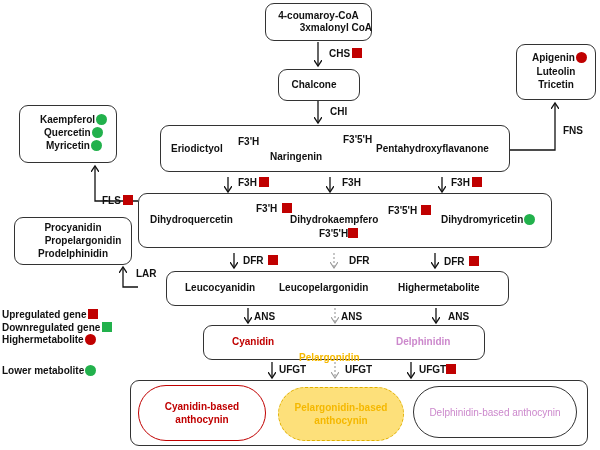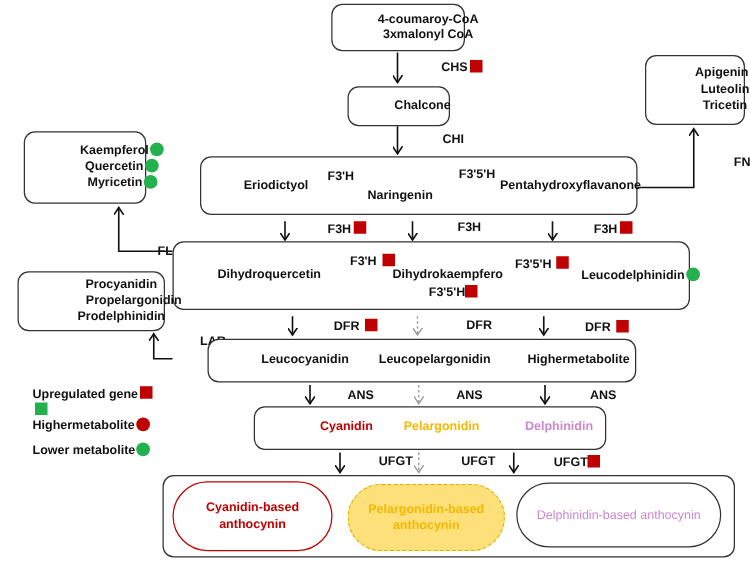--- a/index.html
+++ b/index.html
@@ -1,19 +1,19 @@
 <!DOCTYPE html>
 <html><head>
 <meta charset="utf-8">
 <style>
   html, body { margin: 0; padding: 0; background: #ffffff; }
   body { width: 600px; height: 450px; position: relative; overflow: hidden;
          font-family: "Liberation Sans", sans-serif; font-weight: bold; color: #111; }
   .box { position: absolute; border: 1.3px solid #333; border-radius: 9px; background: #fff; box-sizing: border-box; }
-  .t { position: absolute; font-size: 10px; white-space: nowrap; line-height: 12px; margin-left: 24px; }
+  .t { position: absolute; font-size: 10px; white-space: nowrap; line-height: 12px; }
   .ctr { text-align: center; }
   .sq { display: inline-block; width: 10px; height: 10px; background: #c00000; vertical-align: -1px; margin-left: 2px; }
   .sq.green { background: #22b14c; }
   .dot { display: inline-block; width: 11px; height: 11px; border-radius: 50%; background: #22b14c; vertical-align: -2px; margin-left: 1px; }
   .dot.red { background: #c00000; }
   svg.lines { position: absolute; left: 0; top: 0; }
   .pill { position: absolute; border-radius: 30px; box-sizing: border-box; display: flex; align-items: center; justify-content: center; text-align: center; font-size: 10px; line-height: 13px; }
 </style>
 </head>
 <body>
@@ -61,21 +61,21 @@
   </g>
   <g stroke="#999" stroke-width="1.1" stroke-dasharray="2,2" fill="none">
     <line x1="334" y1="253" x2="334" y2="268" marker-end="url(#ahg)"></line>
     <line x1="335" y1="308" x2="335" y2="323" marker-end="url(#ahg)"></line>
     <line x1="335" y1="362" x2="335" y2="378" marker-end="url(#ahg)"></line>
   </g>
 </svg>
 
 <div class="box" style="left:265px;top:3px;width:107px;height:38px;"></div>
 <div class="t ctr" style="left:265px;top:10px;width:107px;">4-coumaroy-CoA</div>
-<div class="t ctr" style="left:265px;top:22px;width:107px;">3xmalonyl CoA</div>
+<div class="t ctr" style="left:265px;top:22px;width:107px;text-align:right;">3xmalonyl CoA</div>
 
 <div class="t" style="left:329px;top:48px;"><span>CHS</span><span class="sq"></span></div>
 
 <div class="box" style="left:278px;top:69px;width:82px;height:32px;"></div>
 <div class="t ctr" style="left:278px;top:79px;width:72px;">Chalcone</div>
 
 <div class="t" style="left:330px;top:106px;">CHI</div>
 
 <div class="box" style="left:516px;top:44px;width:80px;height:56px;"></div>
 <div class="t" style="left:532px;top:52px;"><span>Apigenin</span><span class="dot red"></span></div>
@@ -99,21 +99,21 @@
 <div class="t" style="left:342px;top:177px;">F3H</div>
 <div class="t" style="left:451px;top:177px;"><span>F3H</span><span class="sq"></span></div>
 
 <div class="t" style="left:102px;top:195px;"><span>FLS</span><span class="sq"></span></div>
 
 <div class="box" style="left:138px;top:193px;width:414px;height:55px;"></div>
 <div class="t" style="left:256px;top:203px;"><span>F3'H</span><span class="sq" style="margin-left:5px;"></span></div>
 <div class="t" style="left:388px;top:205px;"><span>F3'5'H</span><span class="sq" style="margin-left:4px;"></span></div>
 <div class="t" style="left:150px;top:214px;">Dihydroquercetin</div>
 <div class="t" style="left:290px;top:214px;">Dihydrokaempfero</div>
-<div class="t" style="left:441px;top:214px;"><span>Leucodelphinidin</span><span class="dot"></span></div>
+<div class="t" style="left:441px;top:214px;"><span>Dihydromyricetin</span><span class="dot"></span></div>
 <div class="t" style="left:319px;top:228px;"><span>F3'5'H</span><span class="sq" style="margin-left:0;"></span></div>
 
 <div class="box" style="left:14px;top:217px;width:118px;height:48px;"></div>
 <div class="t ctr" style="left:14px;top:222px;width:118px;">Procyanidin</div>
 <div class="t ctr" style="left:14px;top:235px;width:138px;">Propelargonidin</div>
 <div class="t ctr" style="left:14px;top:248px;width:118px;">Prodelphinidin</div>
 <div class="t" style="left:136px;top:268px;">LAR</div>
 
 <div class="t" style="left:243px;top:255px;"><span>DFR</span><span class="sq" style="margin-left:4px;"></span></div>
 <div class="t" style="left:349px;top:255px;">DFR</div>
@@ -123,30 +123,30 @@
 <div class="t" style="left:185px;top:282px;">Leucocyanidin</div>
 <div class="t" style="left:279px;top:282px;">Leucopelargonidin</div>
 <div class="t" style="left:398px;top:282px;">Highermetabolite</div>
 
 <div class="t" style="left:254px;top:311px;">ANS</div>
 <div class="t" style="left:341px;top:311px;">ANS</div>
 <div class="t" style="left:448px;top:311px;">ANS</div>
 
 <div class="box" style="left:203px;top:325px;width:282px;height:35px;"></div>
 <div class="t" style="left:232px;top:336px;color:#c00000;">Cyanidin</div>
-<div class="t" style="left:299px;top:336px;color:#f5b800;">Pelargonidin</div>
+<div class="t" style="left:299px;top:352px;color:#f5b800;">Pelargonidin</div>
 <div class="t" style="left:396px;top:336px;color:#cc88cc;">Delphinidin</div>
 
 <div class="t" style="left:279px;top:364px;">UFGT</div>
 <div class="t" style="left:345px;top:364px;">UFGT</div>
 <div class="t" style="left:419px;top:364px;"><span>UFGT</span><span class="sq" style="margin-left:0;"></span></div>
 
 <div class="box" style="left:130px;top:380px;width:458px;height:66px;"></div>
 <div class="pill" style="left:138px;top:385px;width:128px;height:56px;border:1.2px solid #c00000;color:#c00000;font-weight:bold;">Cyanidin-based anthocynin</div>
 <div class="pill" style="left:278px;top:387px;width:126px;height:54px;border:1px dashed #e0b000;background:#fde07a;color:#f5b800;font-weight:bold;padding:0 14px;">Pelargonidin-based anthocynin</div>
 <div class="pill" style="left:413px;top:386px;width:164px;height:52px;border:1.2px solid #333;color:#cc88cc;font-weight:normal;padding:0 12px;">Delphinidin-based anthocynin</div>
 
 <div>
   <div class="t" style="left:2px;top:309px;"><span>Upregulated gene</span><span class="sq"></span></div>
-  <div class="t" style="left:2px;top:322px;"><span class="sq green"></span></div>
+  <div class="t" style="left:2px;top:322px;"><span>Downregulated gene</span><span class="sq green"></span></div>
   <div class="t" style="left:2px;top:334px;"><span>Highermetabolite</span><span class="dot red"></span></div>
-  <div class="t" style="left:2px;top:354px;"><span>Lower metabolite</span><span class="dot"></span></div>
+  <div class="t" style="left:2px;top:365px;"><span>Lower metabolite</span><span class="dot"></span></div>
 </div>
 
 </body></html>

